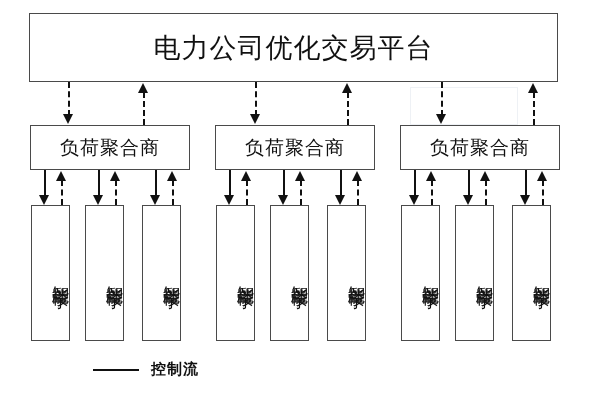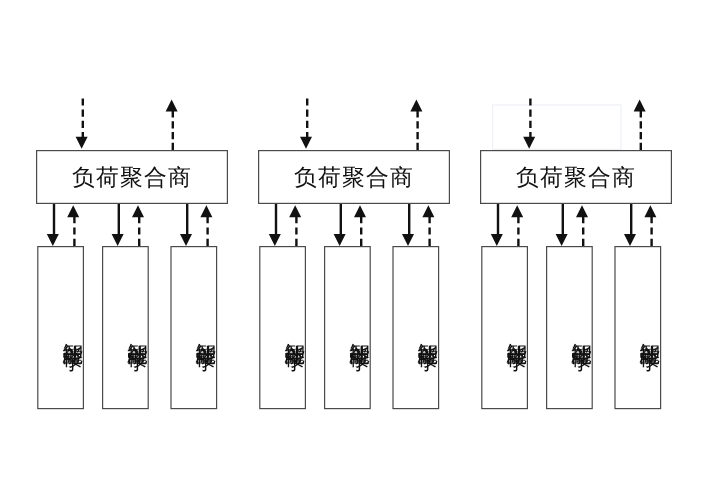--- a/index.html
+++ b/index.html
@@ -126,20 +126,23 @@
     color: #111111;
     letter-spacing: 1px;
     font-weight: 600;
   }
 </style>
 </head>
 <body>
 
 <div id="canvas">
 
+  <div class="box platform">
+    <span>电力公司优化交易平台</span>
+  </div>
 
   <div class="artifact"></div>
 
   <div class="conn">
     <div class="stem-dashed" style="left:68px; top:82px; height:34px;"></div>
     <div class="head-down" style="left:63px; top:114px;"></div>
   </div>
   <div class="conn">
     <div class="stem-dashed" style="left:143px; top:92px; height:33px;"></div>
     <div class="head-up" style="left:138px; top:83px;"></div>
@@ -275,14 +278,18 @@
   <div class="box building" style="left:401px; top:205px;">
     <span>智能楼宇</span>
   </div>
   <div class="box building" style="left:455px; top:205px;">
     <span>智能楼宇</span>
   </div>
   <div class="box building" style="left:512px; top:205px;">
     <span>智能楼宇</span>
   </div>
 
+  <div class="legend-item" style="left:93px; top:360px;">
+    <span class="legend-line-solid"></span>
+    <span class="legend-label">控制流</span>
+  </div>
 
 </div>
 
 </body></html>

